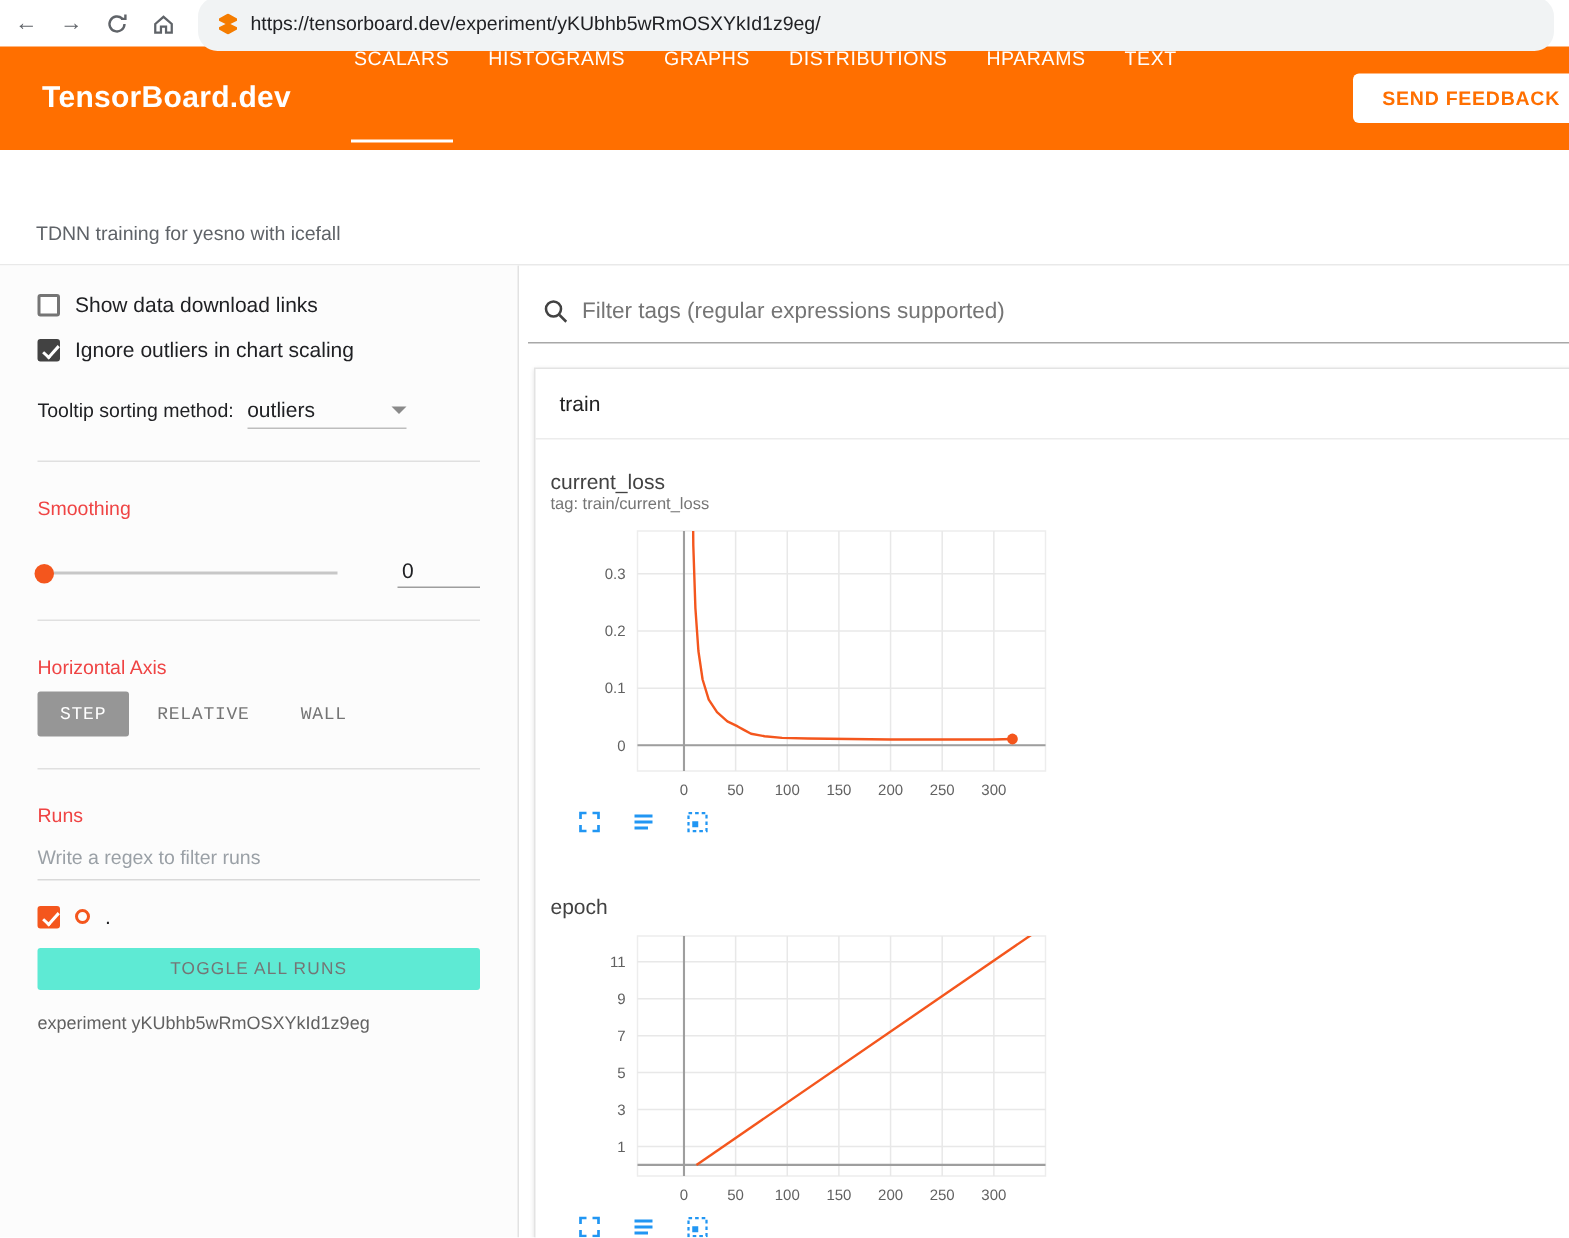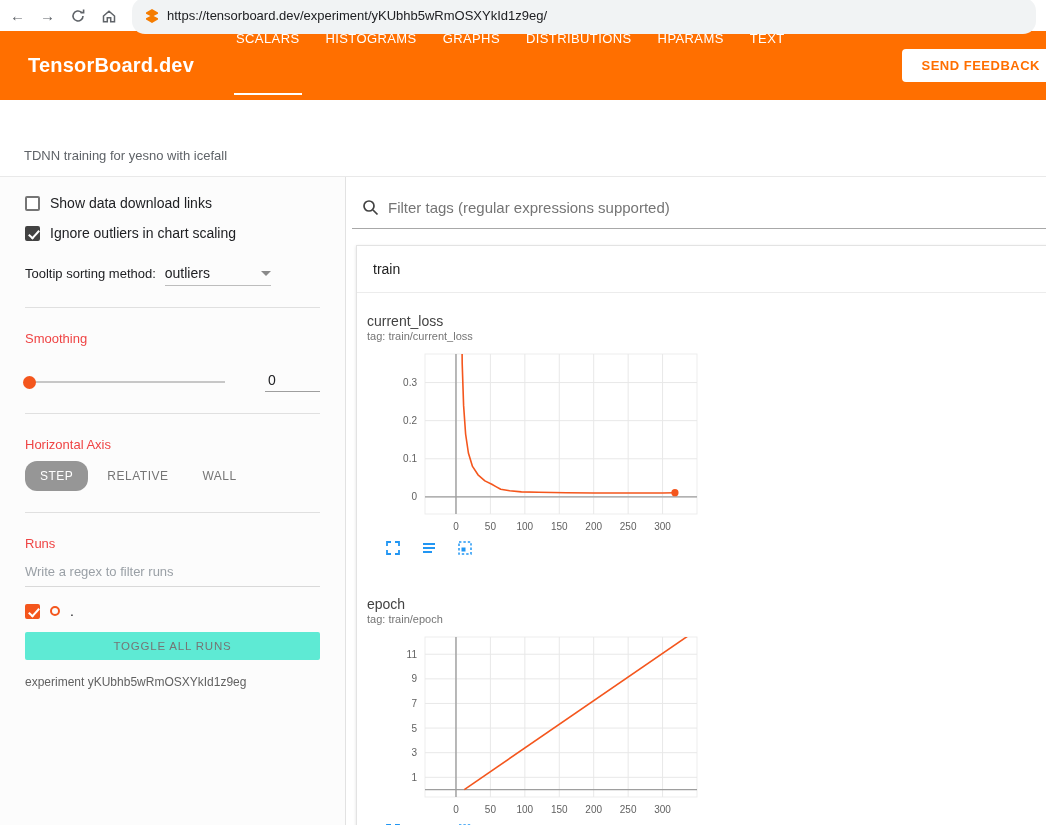--- a/index.html
+++ b/index.html
@@ -37,21 +37,21 @@
   .select{width:106px;border-bottom:1px solid #bdbdbd;display:flex;justify-content:space-between;align-items:center;padding-bottom:4px;cursor:pointer}
   .select .val{font-size:14px;color:#202124}
   .caret{width:0;height:0;border-left:5px solid transparent;border-right:5px solid transparent;border-top:5px solid #8a8a8a}
   .divider{border-top:1px solid #e0e0e0;margin-top:21px}
   .side-h{font-size:13px;color:#ef4444;margin-top:23px}
   .slider-row{display:flex;align-items:center;margin-top:26px}
   .slider{position:relative;flex:1;height:2px;background:#c7c7c7;margin-right:40px;cursor:pointer}
   .thumb{position:absolute;left:-2px;top:-5.5px;width:13px;height:13px;border-radius:50%;background:var(--run,#f4561d)}
   .s-val{width:55px;border-bottom:1px solid #9e9e9e;font-size:14px;color:#202124;padding:0 0 3px 3px}
   .axis-row{display:flex;align-items:center;gap:4px;margin-top:9px}
-  .axis-btn{font-size:12px;letter-spacing:.5px;padding:8px 15px;border:none;background:transparent;color:#757575;border-radius:12px;cursor:pointer;font-weight:500;font-family:Liberation Sans, sans-serif}
+  .axis-btn{font-size:12px;letter-spacing:.5px;padding:8px 15px;border:none;background:transparent;color:#757575;border-radius:2px;cursor:pointer;font-weight:500;font-family:Liberation Mono, monospace}
   .axis-btn.sel{background:#969696;color:#fff}
   .regex-input{width:100%;border:none;border-bottom:1px solid #d9d9d9;background:transparent;font-size:13px;color:#202124;padding:0 0 7px;outline:none;margin-top:13px;font-family:inherit}
   .regex-input::placeholder{color:#9aa0a6}
   .run-row{display:flex;align-items:center;gap:10px;margin-top:16px;cursor:pointer}
   .run-swatch{width:10px;height:10px;border:2px solid var(--run,#f4561d);border-radius:50%}
   .run-name{font-size:14px;color:#202124}
   .toggle-btn{margin-top:13px;width:100%;background:#5eead4;border:none;padding:8px 0;font-size:11.5px;letter-spacing:.8px;color:#757575;border-radius:2px;font-weight:500;cursor:pointer;font-family:inherit}
   .exp-id{margin-top:15px;font-size:12px;color:#616161}
   
   .filter-row{display:flex;align-items:center;gap:9px;padding:10px 0 12px 10px;border-bottom:1px solid #a8a8a8}
@@ -225,21 +225,20 @@
         <path d="M2 4h12M2 8h12M2 12h9" stroke="currentColor" stroke-width="2" fill="none"></path>
       </svg>
       <svg class="tool" width="16" height="16" viewBox="0 0 16 16">
         <rect x="2" y="2" width="12" height="12" fill="none" stroke="currentColor" stroke-width="1.5" stroke-dasharray="2.4 2"></rect>
         <rect x="4.5" y="7.5" width="4" height="4" fill="currentColor"></rect>
       </svg>
     </div>
   </div>
           <div class="chart">
     <div class="chart-title">epoch</div>
-    <div class="chart-tag">tag: train/epoch</div>
     <svg class="plot" width="337" height="192">
               <rect x="58" y="8" width="272" height="160" fill="#fff" stroke="#ededed"></rect>
               <line x1="88.9873417721519" y1="8" x2="88.9873417721519" y2="168" stroke="#e8e8e8"></line>
               <line x1="123.41772151898735" y1="8" x2="123.41772151898735" y2="168" stroke="#e8e8e8"></line>
               <line x1="157.84810126582278" y1="8" x2="157.84810126582278" y2="168" stroke="#e8e8e8"></line>
               <line x1="192.27848101265823" y1="8" x2="192.27848101265823" y2="168" stroke="#e8e8e8"></line>
               <line x1="226.70886075949366" y1="8" x2="226.70886075949366" y2="168" stroke="#e8e8e8"></line>
               <line x1="261.1392405063291" y1="8" x2="261.1392405063291" y2="168" stroke="#e8e8e8"></line>
               <line x1="295.56962025316454" y1="8" x2="295.56962025316454" y2="168" stroke="#e8e8e8"></line>
               <line x1="58" y1="148.30769230769232" x2="330" y2="148.30769230769232" stroke="#e8e8e8"></line>

